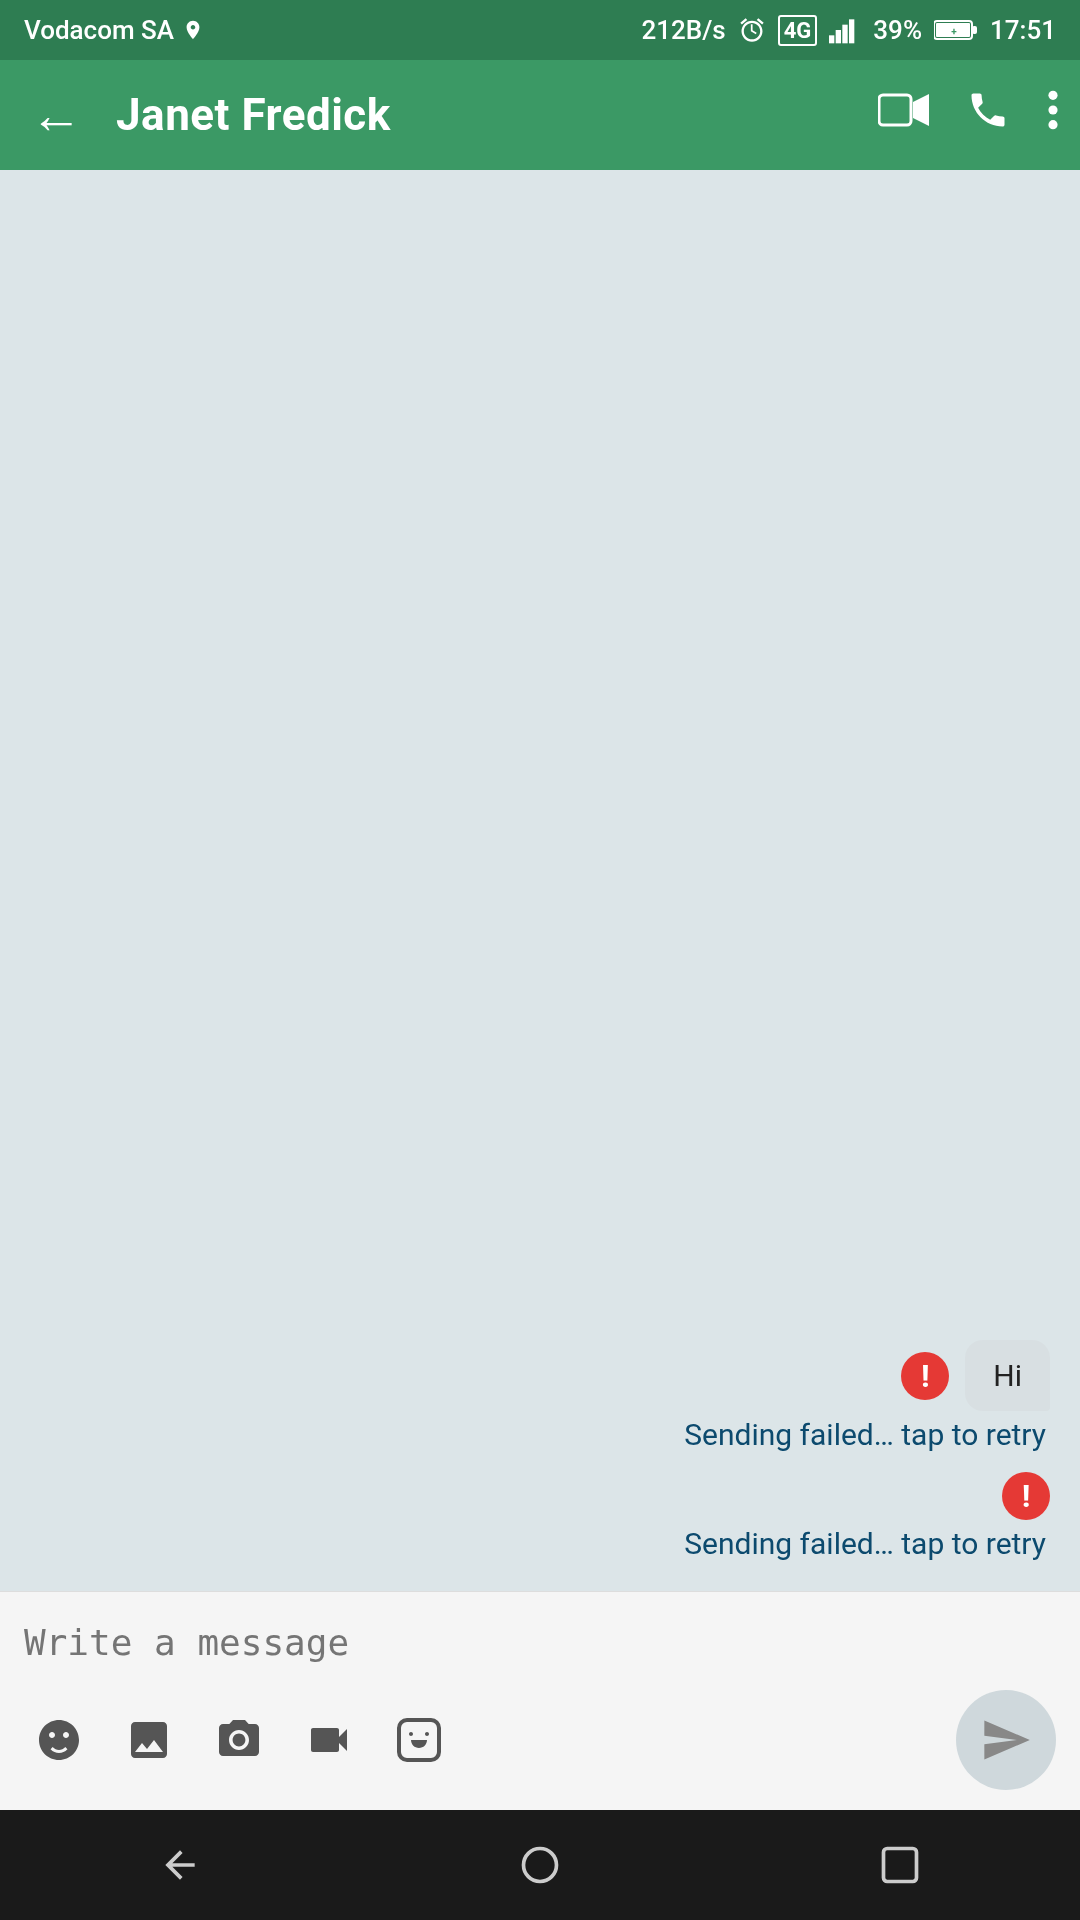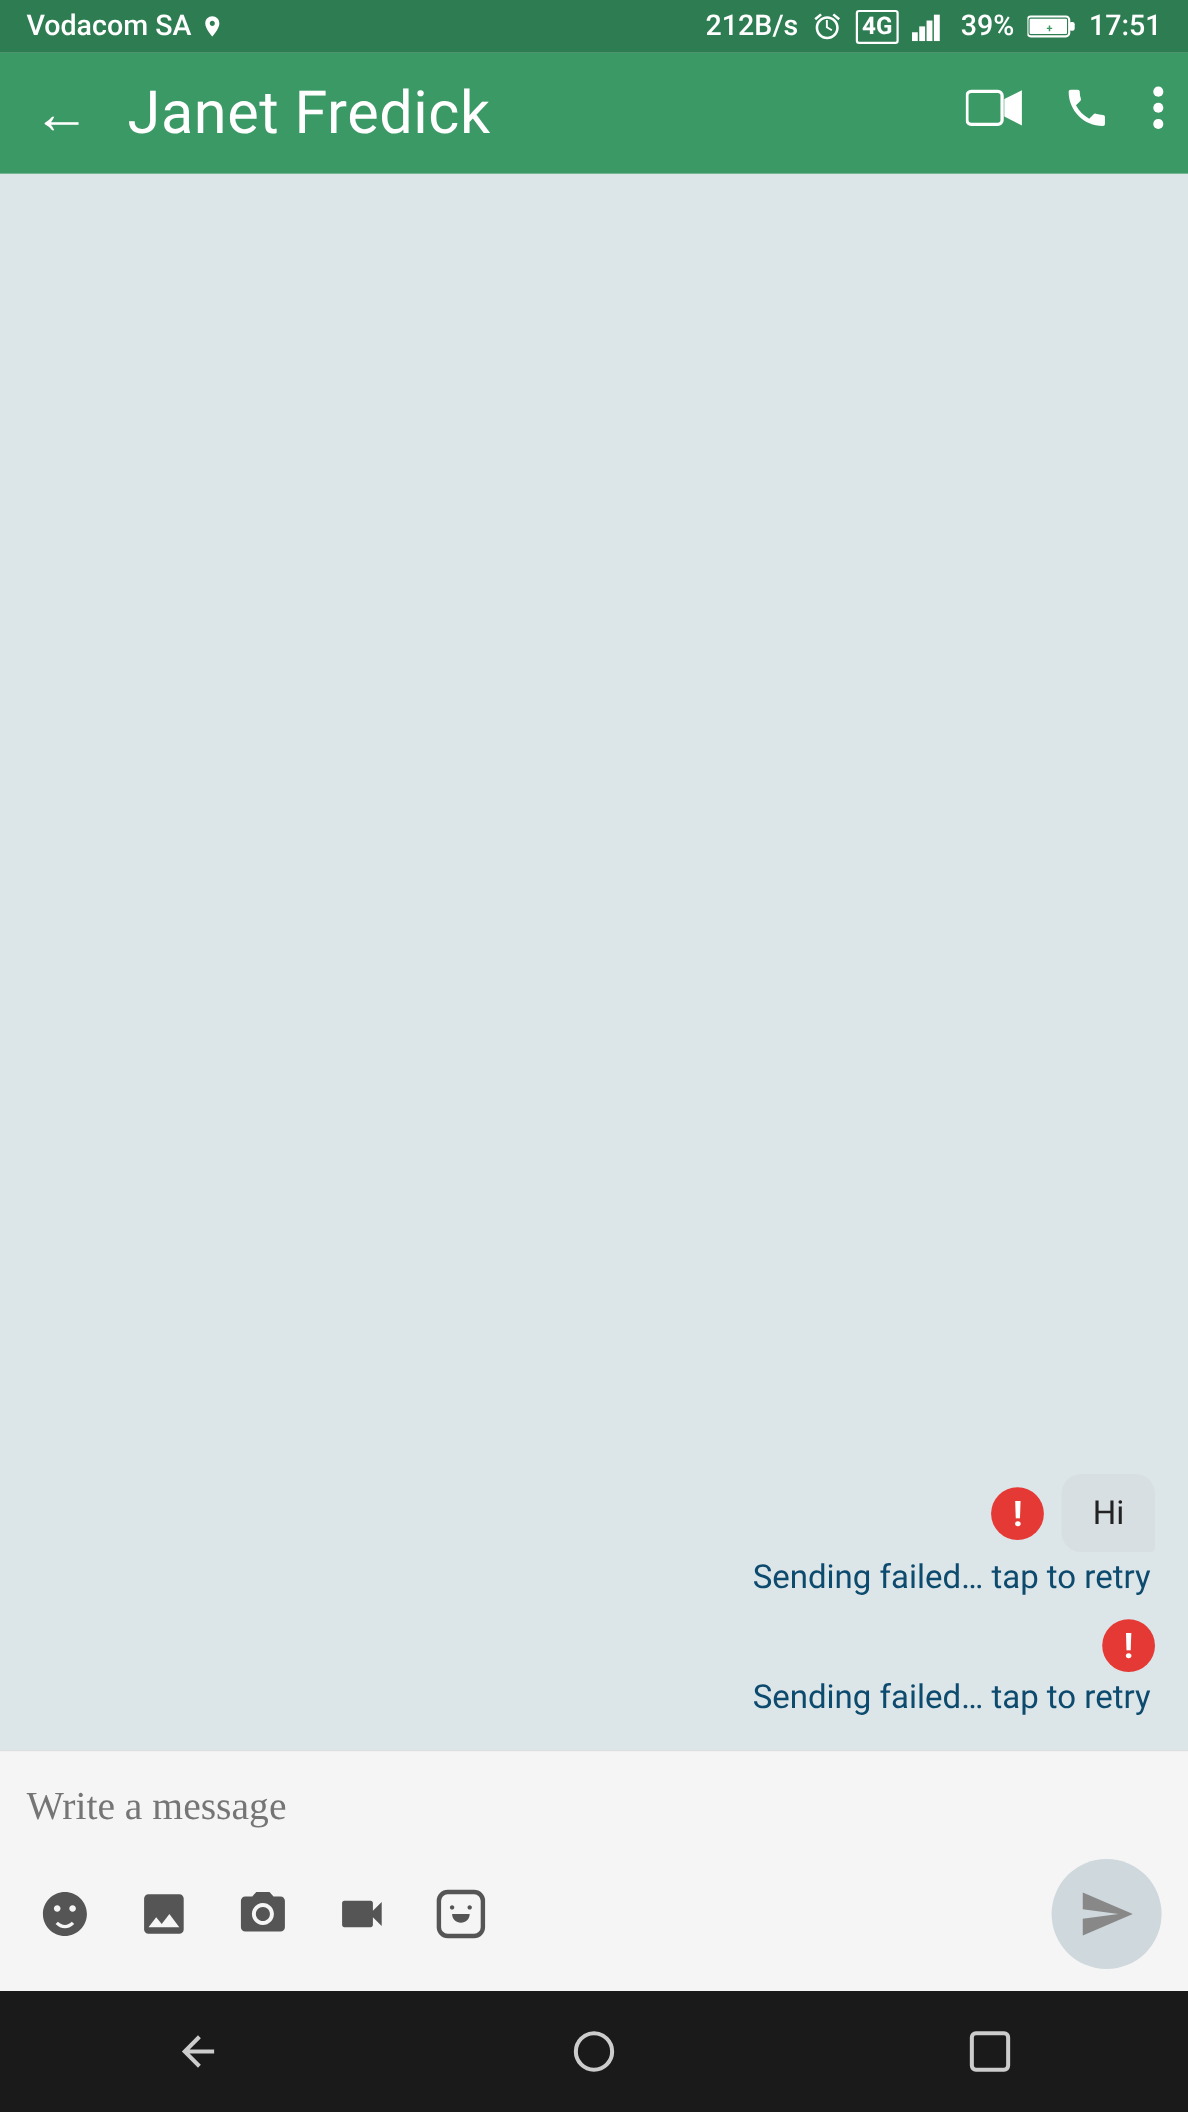--- a/index.html
+++ b/index.html
@@ -12,21 +12,21 @@
       background: #e8edf0;
       display: flex;
       flex-direction: column;
       overflow: hidden;
     }
 
     
     #status-bar {
       background: #2e7d52;
       color: white;
-      height: 48px;
+      height: 60px;
       display: flex;
       align-items: center;
       justify-content: space-between;
       padding: 0 24px;
       font-size: 26px;
       font-weight: 500;
       flex-shrink: 0;
     }
 
     .status-left {
@@ -54,22 +54,22 @@
     }
 
     .top-bar-back {
       font-size: 52px;
       cursor: pointer;
       padding: 10px;
     }
 
     .top-bar-title {
       flex: 1;
-      font-size: 54px;
-      font-weight: normal;
+      font-size: 44px;
+      font-weight: bold;
       letter-spacing: 0.5px;
     }
 
     .top-bar-icons {
       display: flex;
       align-items: center;
       gap: 36px;
     }
 
     .top-bar-icon {
@@ -154,21 +154,20 @@
     }
 
     #message-input {
       flex: 1;
       border: none;
       background: transparent;
       font-size: 36px;
       color: #0f172a;
       outline: none;
       resize: none;
-      font-family: Liberation Serif, serif;
     }
 
     #toolbar-row {
       display: flex;
       align-items: center;
       padding: 8px 24px 20px 24px;
       gap: 20px;
     }
 
     .toolbar-icon {

